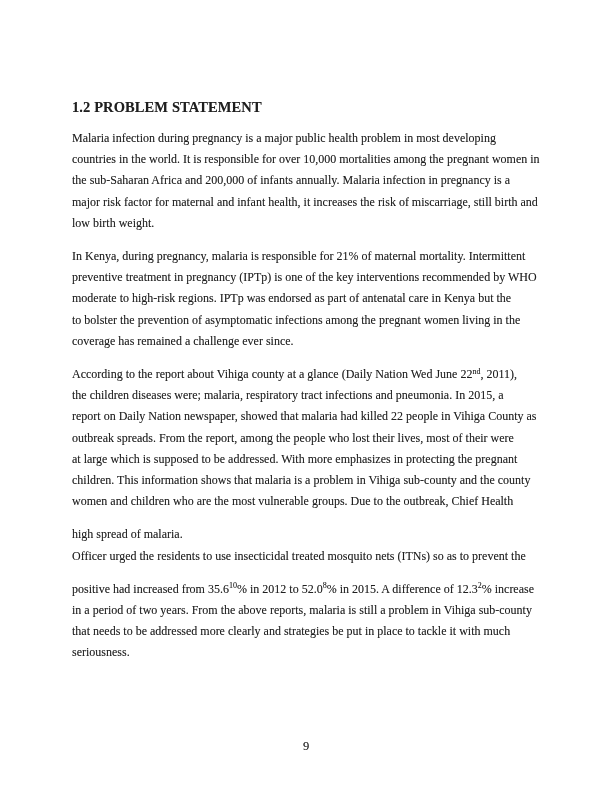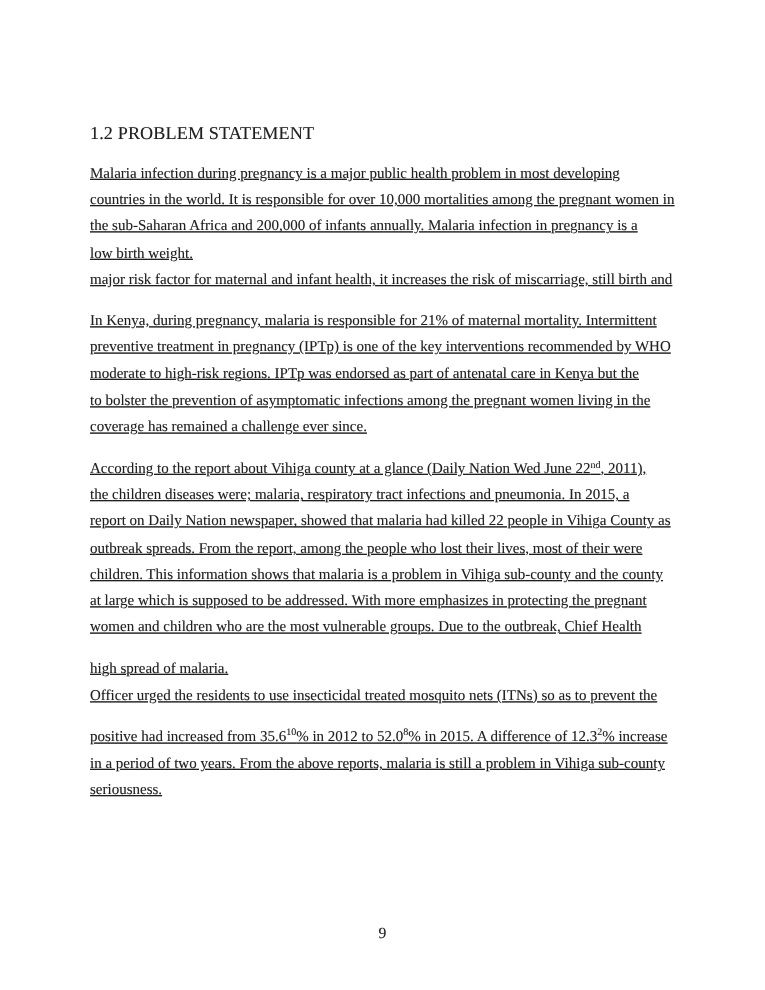--- a/index.html
+++ b/index.html
@@ -17,31 +17,30 @@
   }
   .content {
     position: absolute;
     left: 72px;
     top: 98px;
     width: 476px;
   }
   h1.heading {
     font-size: 14.5px;
     line-height: 18px;
-    font-weight: 400;
+    font-weight: 700;
     margin: 0 0 9px 0;
     letter-spacing: 0.1px;
     text-shadow: 0 0 0.6px rgba(40,40,40,0.45);
   }
   p.para {
     font-size: 12px;
     line-height: 21.2px;
     margin: 12px 0 5px 0;
     text-shadow: 0 0 0.6px rgba(40,40,40,0.40);
-    text-decoration: underline;
   }
   .line {
     display: block;
     white-space: nowrap;
   }
   sup.sp {
     font-size: 8px;
     line-height: 0;
     vertical-align: baseline;
     position: relative;
@@ -61,43 +60,44 @@
 </head>
 <body>
 
 <div class="page" style="color: rgb(31, 31, 31);">
   <div class="content">
     <h1 class="heading">1.2 PROBLEM STATEMENT</h1>
     <p class="para">
         <span class="line"><span>Malaria infection during pregnancy is a major public health problem in most developing</span></span>
         <span class="line"><span>countries in the world. It is responsible for over 10,000 mortalities among the pregnant women in</span></span>
         <span class="line"><span>the sub-Saharan Africa and 200,000 of infants annually. Malaria infection in pregnancy is a</span></span>
+        <span class="line"><span>major risk factor for maternal and infant health, it increases the risk of miscarriage, still birth and</span></span>
         <span class="line"><span>low birth weight.</span></span>
-        <span class="line"><span>major risk factor for maternal and infant health, it increases the risk of miscarriage, still birth and</span></span>
       </p>
     <p class="para">
         <span class="line"><span>In Kenya, during pregnancy, malaria is responsible for 21% of maternal mortality. Intermittent</span></span>
         <span class="line"><span>preventive treatment in pregnancy (IPTp) is one of the key interventions recommended by WHO</span></span>
         <span class="line"><span>moderate to high-risk regions. IPTp was endorsed as part of antenatal care in Kenya but the</span></span>
         <span class="line"><span>to bolster the prevention of asymptomatic infections among the pregnant women living in the</span></span>
         <span class="line"><span>coverage has remained a challenge ever since.</span></span>
       </p>
     <p class="para">
         <span class="line"><span>According to the report about Vihiga county at a glance (Daily Nation Wed June 22</span><sup class="sp">nd</sup><span>, 2011),</span></span>
         <span class="line"><span>the children diseases were; malaria, respiratory tract infections and pneumonia. In 2015, a</span></span>
         <span class="line"><span>report on Daily Nation newspaper, showed that malaria had killed 22 people in Vihiga County as</span></span>
         <span class="line"><span>outbreak spreads. From the report, among the people who lost their lives, most of their were</span></span>
+        <span class="line"><span>at large which is supposed to be addressed. With more emphasizes in protecting the pregnant</span></span>
         <span class="line"><span>children. This information shows that malaria is a problem in Vihiga sub-county and the county</span></span>
-        <span class="line"><span>at large which is supposed to be addressed. With more emphasizes in protecting the pregnant</span></span>
         <span class="line"><span>women and children who are the most vulnerable groups. Due to the outbreak, Chief Health</span></span>
       </p>
     <p class="para">
         <span class="line"><span>high spread of malaria.</span></span>
         <span class="line"><span>Officer urged the residents to use insecticidal treated mosquito nets (ITNs) so as to prevent the</span></span>
       </p>
     <p class="para">
         <span class="line"><span>positive had increased from 35.6</span><sup class="sp">10</sup><span>% in 2012 to 52.0</span><sup class="sp">8</sup><span>% in 2015. A difference of 12.3</span><sup class="sp">2</sup><span>% increase</span></span>
         <span class="line"><span>in a period of two years. From the above reports, malaria is still a problem in Vihiga sub-county</span></span>
+        <span class="line"><span>that needs to be addressed more clearly and strategies be put in place to tackle it with much</span></span>
         <span class="line"><span>seriousness.</span></span>
       </p>
   </div>
   <div class="pagenum">9</div>
 </div>
 
 </body></html>

